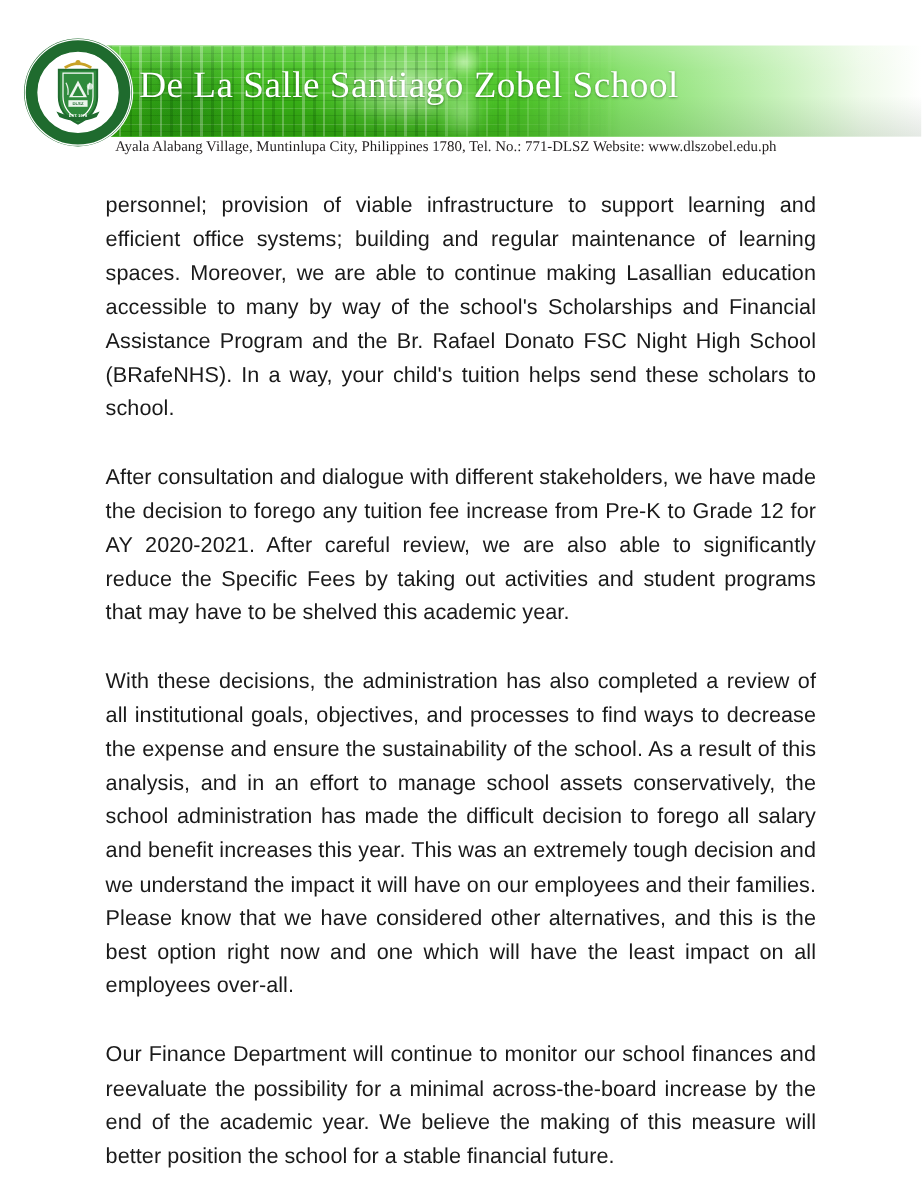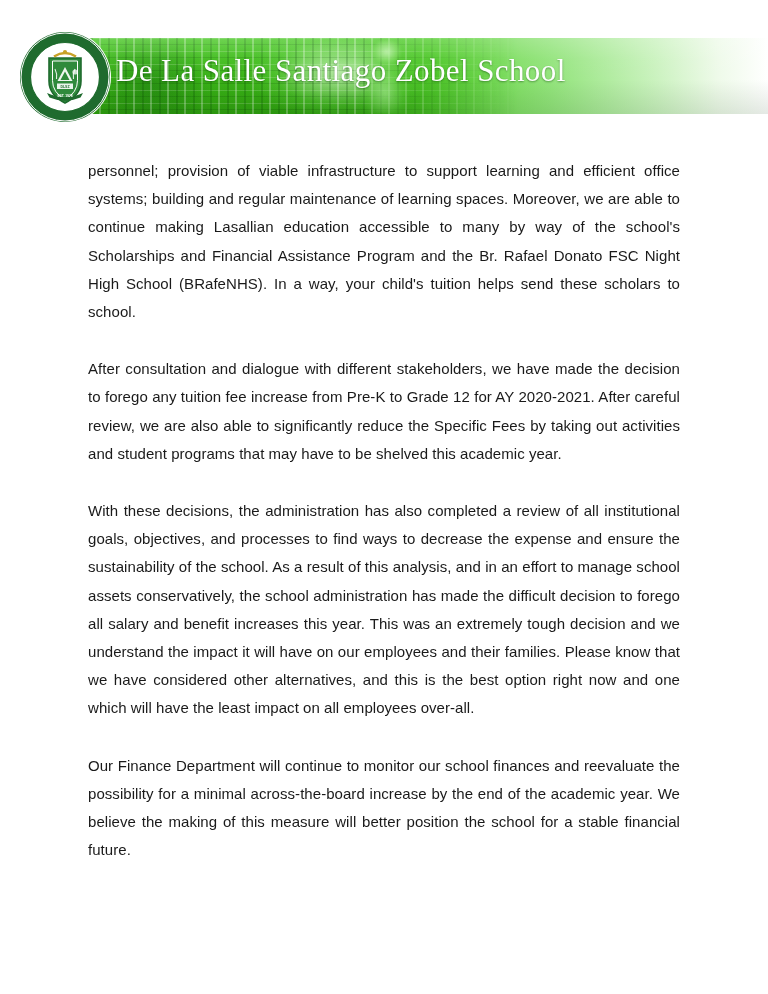--- a/index.html
+++ b/index.html
@@ -149,21 +149,21 @@
     left: 88px;
     top: 157px;
     width: 592px;
   }
 
   .letter-paragraph {
     margin: 0 0 29px 0;
     text-align: justify;
     color: #1a1a1a;
     font-family: "Liberation Sans", sans-serif;
-    font-size: 15px;
+    font-size: 18px;
     line-height: 28.2px;
     letter-spacing: .05px;
     text-justify: inter-word;
   }
   .letter-paragraph:last-child { margin-bottom: 0; }
 
   .letter-paragraph b { font-weight: normal; }
 </style>
 </head>
 <body>
@@ -215,20 +215,21 @@
         </g>
 
         <path d="M 35,25.5 q 11,-7 22,0" stroke="#c9a227" stroke-width="2.4" fill="none"></path>
         <circle cx="46" cy="21.2" r="2.1" fill="#c9a227"></circle>
 
         <path d="M 28,62 q 18,8 36,0 l -2.5,4.5 q -15.5,6.5 -31,0 Z" fill="#1f6b2e"></path>
         <text x="46" y="66.2" text-anchor="middle" font-family="Liberation Sans, sans-serif" font-size="3.3" font-weight="bold" fill="#ffffff">EST. 1978</text>
       </svg>
     </div>
 
+    <div class="letterhead-tagline">Ayala Alabang Village, Muntinlupa City, Philippines 1780, Tel. No.: 771-DLSZ   Website: www.dlszobel.edu.ph</div>
   </div>
 
   <div class="letter-body">
     <p class="letter-paragraph"><span>personnel; provision of viable infrastructure to support learning and efficient office systems; building and regular maintenance of learning spaces.  Moreover, we are able to continue making Lasallian education accessible to many by way of the school's Scholarships and Financial Assistance Program and the Br. Rafael Donato FSC Night High School (BRafeNHS).  In a way, your child's tuition helps send these scholars to school.</span></p>
     <p class="letter-paragraph"><span>After consultation and dialogue with different stakeholders, </span><b>we have made the decision to forego any tuition fee increase from Pre-K to Grade 12 for AY 2020-2021</b><span>. After careful review, we are also able to significantly reduce the Specific Fees by taking out activities and student programs that may have to be shelved this academic year.</span></p>
     <p class="letter-paragraph"><span>With these decisions, the administration has also completed a review of all institutional goals, objectives, and processes to find ways to decrease the expense and ensure the sustainability of the school. As a result of this analysis, and in an effort to manage school assets conservatively, </span><b>the school administration has made the difficult decision to forego all salary and benefit increases this year.</b><span> This was an extremely tough decision and we understand the impact it will have on our employees and their families. Please know that we have considered other alternatives, and this is the best option right now and one which will have the least impact on all employees over-all.</span></p>
     <p class="letter-paragraph"><span>Our Finance Department will continue to monitor our school finances and reevaluate the possibility for a minimal across-the-board increase by the end of the academic year. We believe the making of this measure will better position the school for a stable financial future.</span></p>
   </div>
 
 </div>

